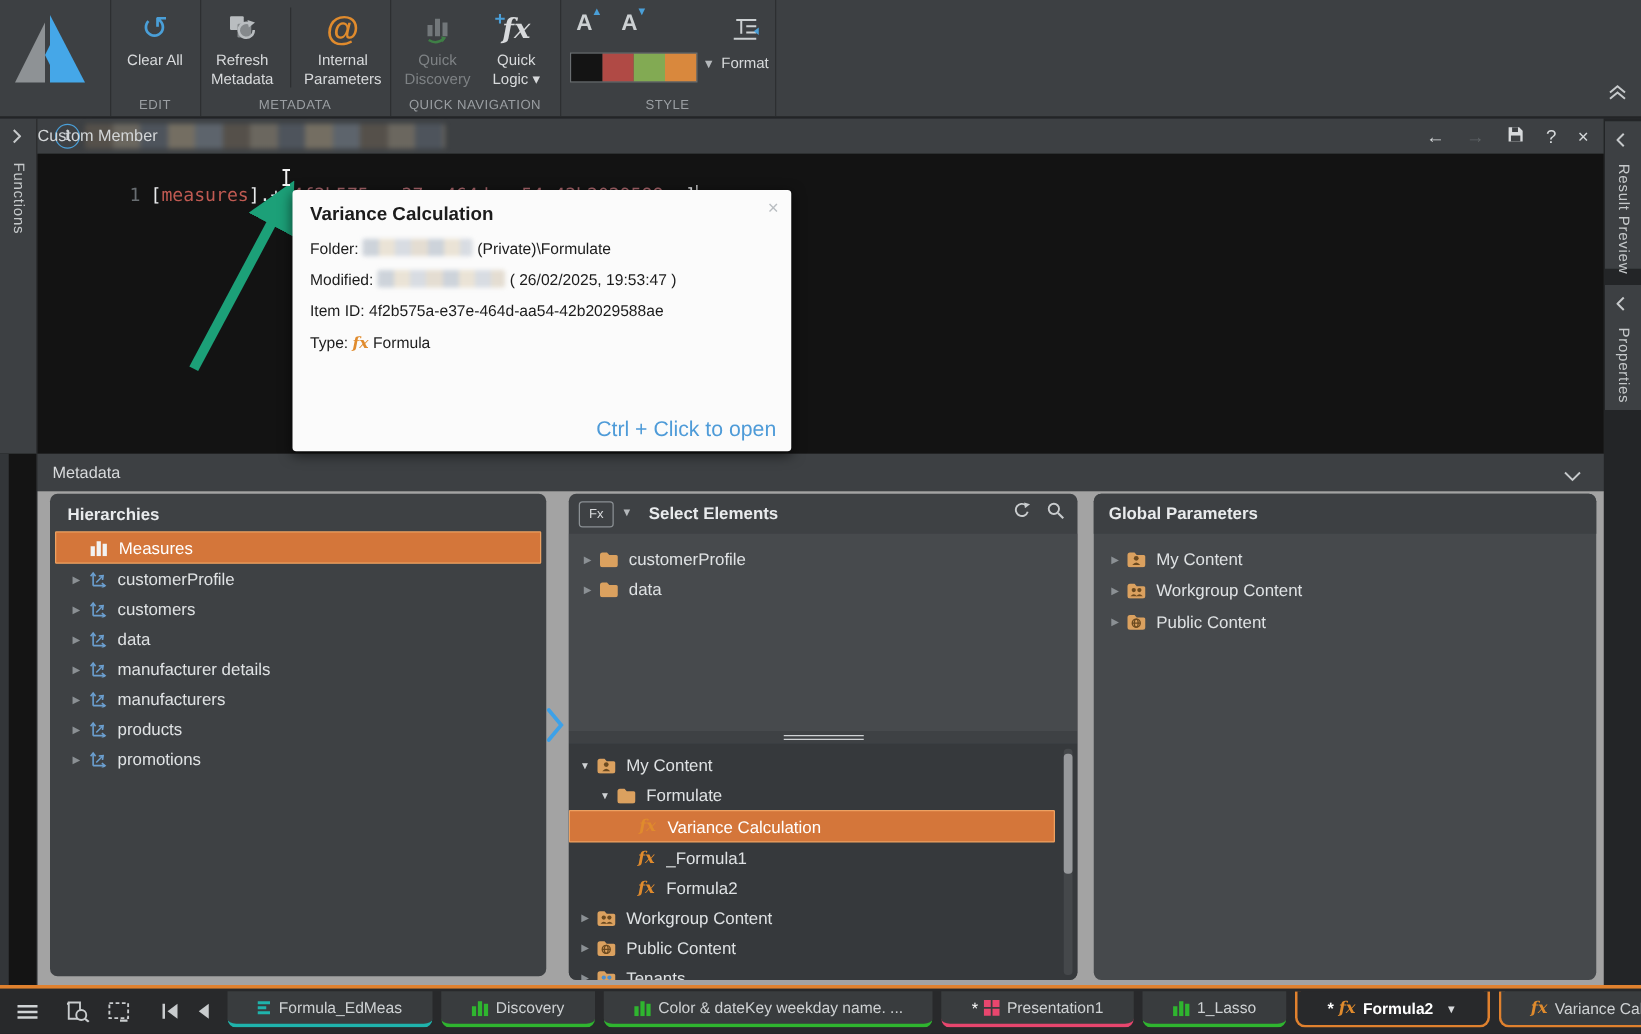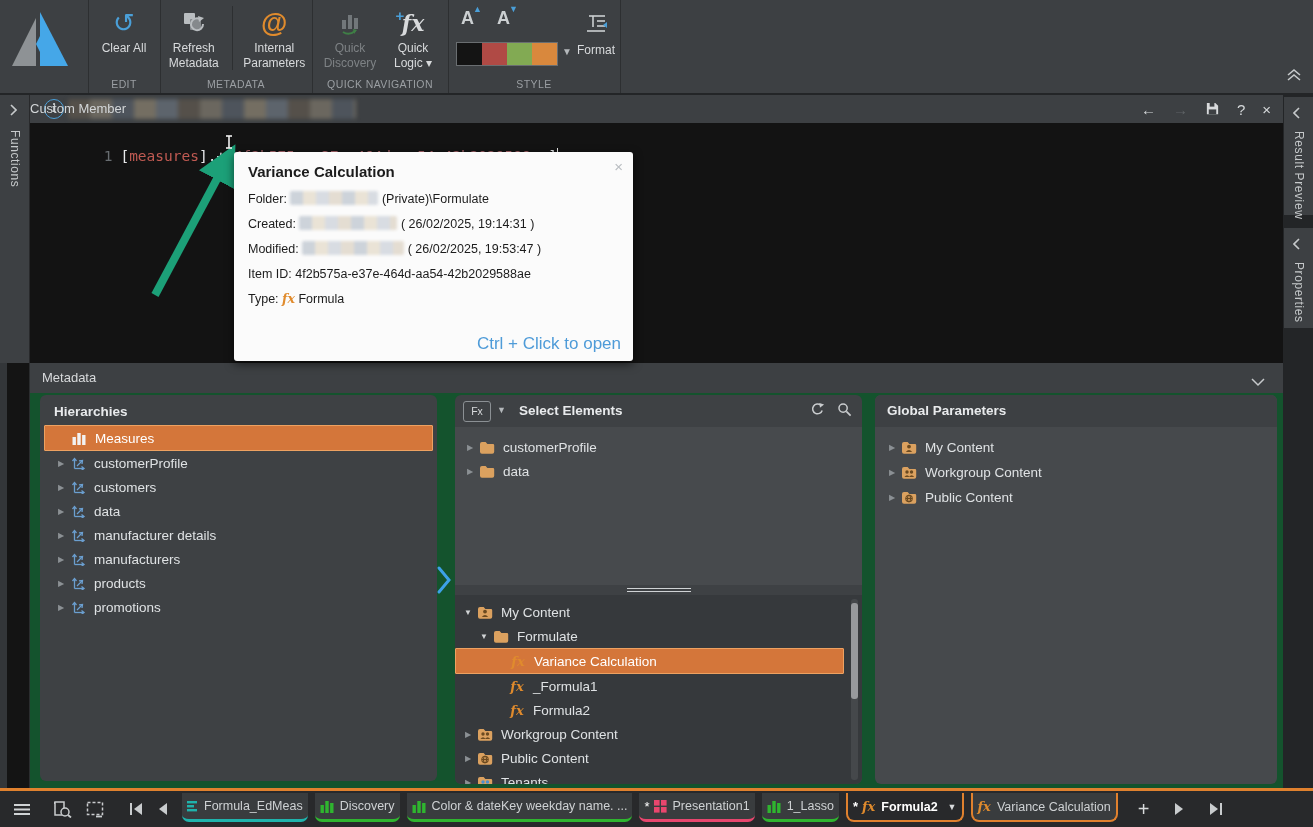--- a/index.html
+++ b/index.html
@@ -60,21 +60,21 @@
   
   #right-rail{position:absolute;left:1283px;top:95px;width:30px;height:693px;background:#232527;}
   .side-tab{position:absolute;left:1px;width:29px;background:#3d4043;}
   #tab-result{top:2px;height:118px;}
   #tab-props{top:133px;height:100px;}
   .side-tab .chev{margin:8px 0 8px 9px;}
   
   #md-header{position:absolute;left:30px;top:363px;width:1253px;height:30px;background:#3d4043;border-bottom:1px solid #2a2c2e;}
   #md-header .t{position:absolute;left:12px;top:0;line-height:30px;font-size:13px;color:#d8dadc;}
   #md-collapse{position:absolute;right:18px;top:10px;}
-  #md-body{position:absolute;left:30px;top:393px;width:1253px;height:395px;background:#14532d;text-decoration:underline;}
+  #md-body{position:absolute;left:30px;top:393px;width:1253px;height:395px;background:#a3a3a3;text-decoration:underline;}
   .panel{position:absolute;background:#3e4144;border-radius:6px;}
   #hier-panel{left:10px;top:2px;width:397px;height:386px;}
   .ptitle{font-size:13.5px;font-weight:bold;color:#e8eaec;padding:9px 0 6px 14px;}
   .tree-row{display:flex;align-items:center;height:24px;font-size:13.5px;color:#dfe2e4;cursor:default;}
   .tree-row .arrow{width:14px;text-align:center;font-size:8px;color:#8b9094;flex:none;}
   .tree-row .arrow.open{color:#d0d3d5;}
   .tree-row .tic{width:20px;display:flex;justify-content:center;align-items:center;flex:none;margin-right:6px;}
   .tree-row.sel{background:#d4763a;border:1px solid #eda161;color:#ffffff;border-radius:1px;}
   #hier-list .tree-row{margin:0 4px;padding-left:10px;}
   #expand-chev{position:absolute;left:406px;top:172px;}
@@ -116,21 +116,21 @@
   #tt-hint{position:absolute;right:12px;bottom:7px;color:#4e9bd8;font-size:17px;cursor:pointer;}
   .tt-fx{font-family:"DejaVu Serif",serif;font-style:italic;font-weight:bold;color:#e08b2d;}
   
   #green-arrow{position:absolute;left:130px;top:140px;z-index:20;pointer-events:none;}
   #ibeam{position:absolute;left:224px;top:134px;z-index:40;pointer-events:none;}
   
   #orange-line{position:absolute;left:0;top:788px;width:1313px;height:3px;background:#e0812e;}
   #bottom-bar{position:absolute;left:0;top:791px;width:1313px;height:36px;background:#28292b;display:flex;align-items:center;}
   .bbi{display:flex;align-items:center;justify-content:center;width:24px;height:24px;flex:none;cursor:pointer;color:#c9ccce;}
   #bb-tabs{display:flex;align-items:flex-start;gap:7px;margin-left:8px;height:32px;}
-  .tab{display:flex;align-items:center;gap:6px;height:26px;padding:0 5px;background:#393c3e;
+  .tab{display:flex;align-items:center;gap:6px;height:26px;padding:0 24px;background:#393c3e;
        border-radius:0 0 7px 7px;font-size:12.5px;color:#ced1d3;border-bottom:3px solid transparent;cursor:pointer;white-space:nowrap;}
   .tab .dirty{color:#ffffff;font-size:13px;margin-right:-2px;}
   .tab .dd{font-size:9px;color:#d8dadc;margin-left:4px;}
   .tab-active{background:#28292b;border:2px solid #e0812e;border-top:none;border-radius:0 0 8px 8px;color:#ffffff;font-weight:bold;height:27px;}
   .tab-outlined{border:2px solid #e0812e;border-top:none;border-radius:0 0 8px 8px;height:27px;}
   #bb-right{display:flex;align-items:center;gap:12px;margin-left:14px;}
   .plus-ic{font-size:20px;color:#d8dadc;line-height:1;}
 </style>
 </head>
 <body>
@@ -301,25 +301,20 @@
   </svg>
 
   <div id="tooltip">
     <span id="tt-close">×</span>
     <div class="inner">
       <div id="tt-title">Variance Calculation</div>
       <div class="tt-row">
         <b>Folder:</b>
         <span class="redact" style="width:88px"></span>
         <span>(Private)\Formulate</span>
-      </div>
-      <div class="tt-row">
-        <b>Created:</b>
-        <span class="redact" style="width:98px"></span>
-        <span>( 26/02/2025, 19:14:31 )</span>
       </div>
       <div class="tt-row">
         <b>Modified:</b>
         <span class="redact" style="width:102px"></span>
         <span>( 26/02/2025, 19:53:47 )</span>
       </div>
       <div class="tt-row">
         <b>Item ID:</b>
         <span>4f2b575a-e37e-464d-aa54-42b2029588ae</span>
       </div>

